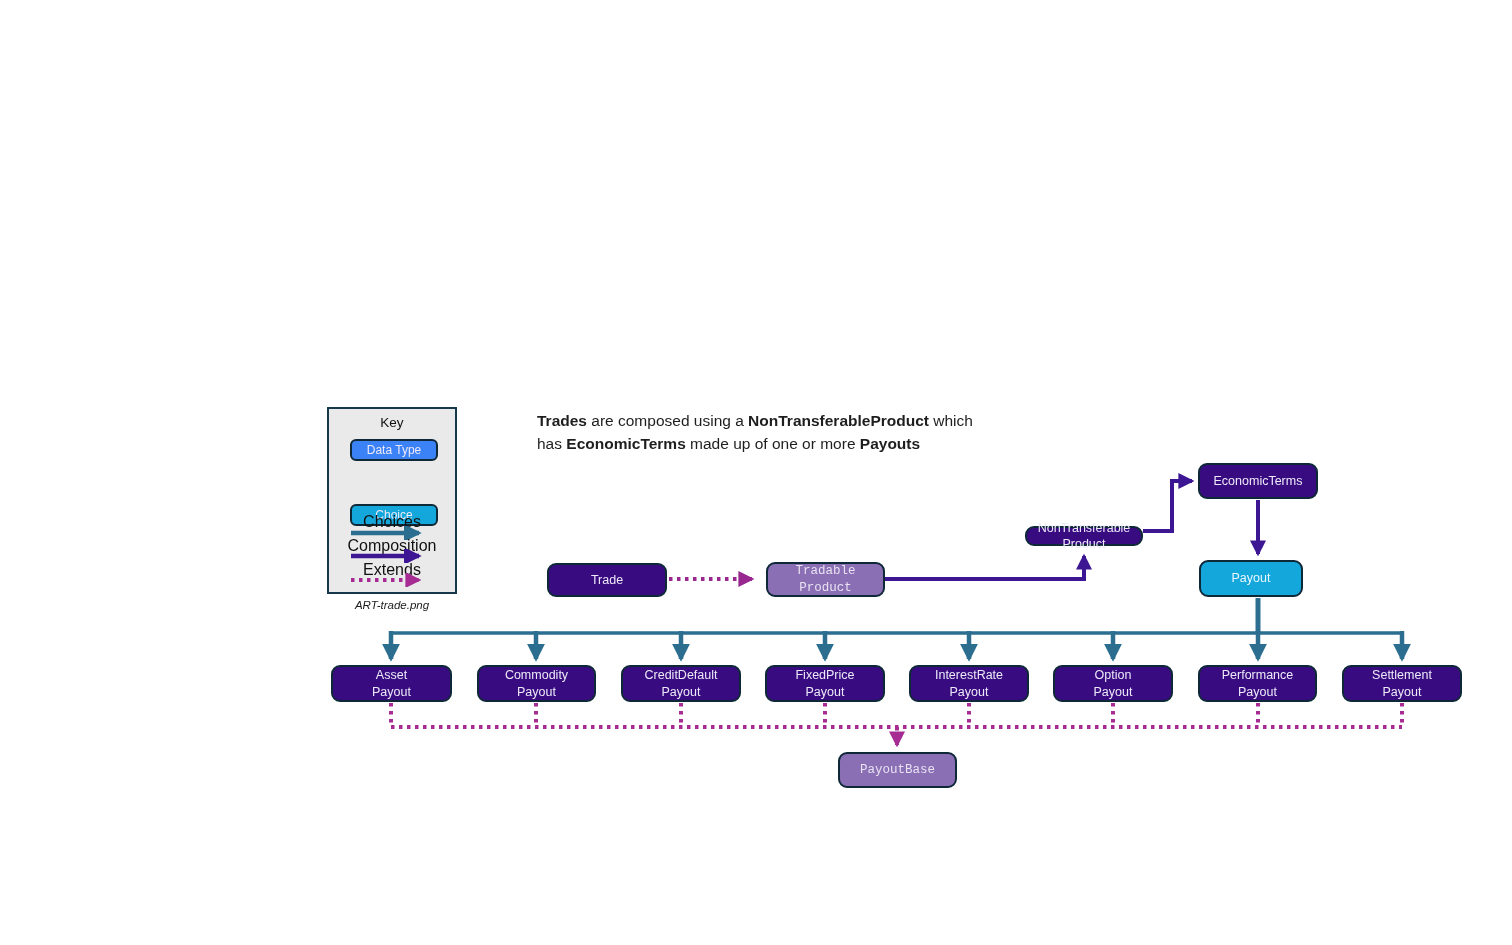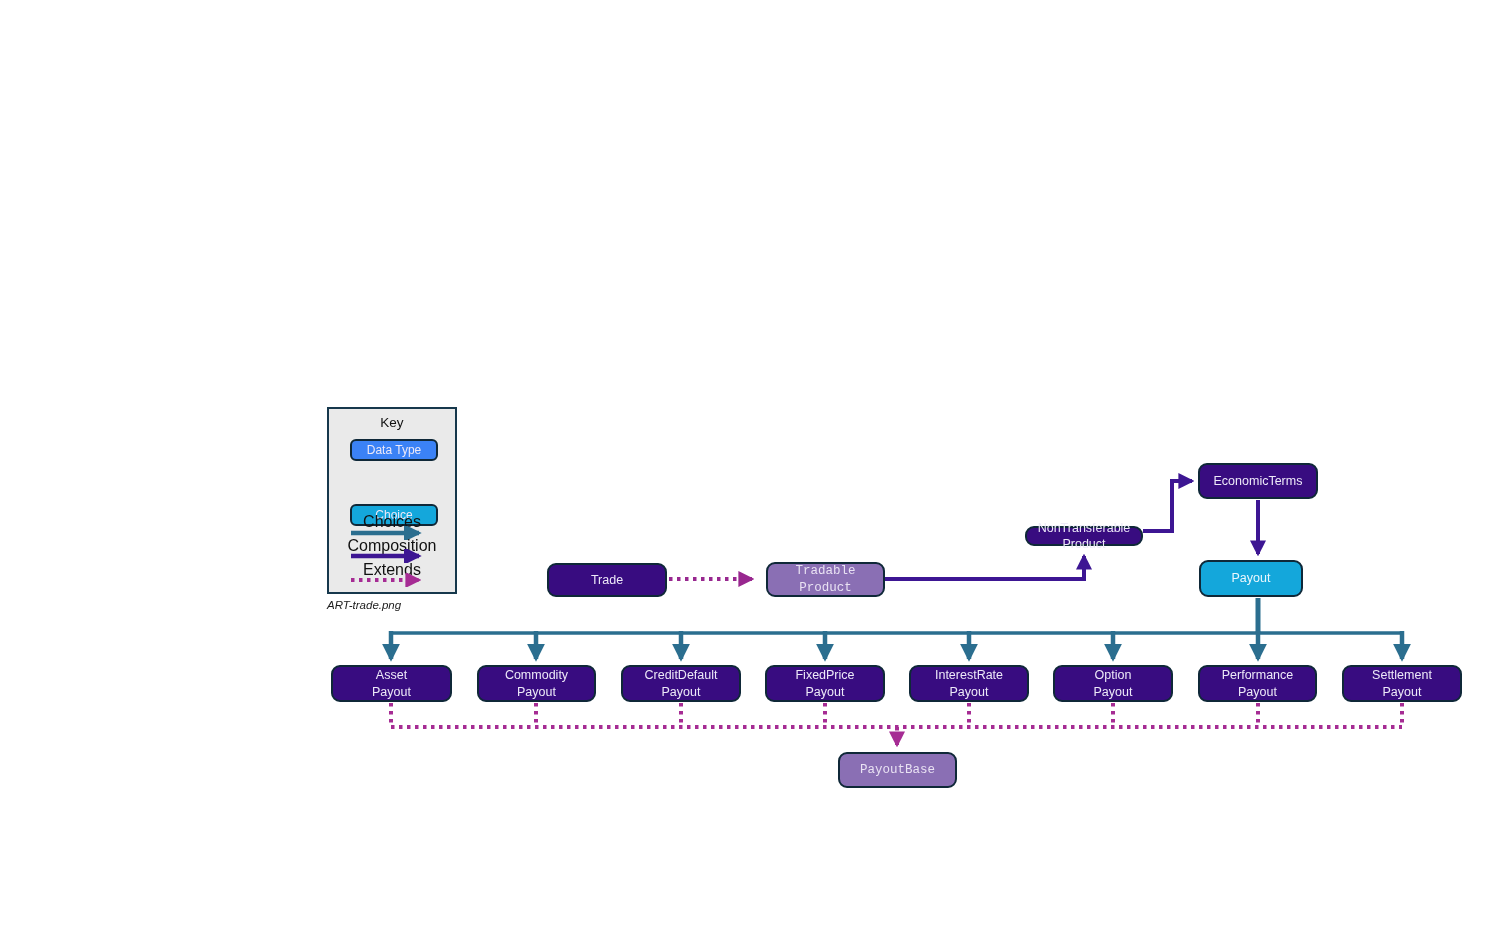--- a/index.html
+++ b/index.html
@@ -35,21 +35,21 @@
     position:absolute;left:21px;width:88px;height:22px;box-sizing:border-box;
     display:flex;align-items:center;justify-content:center;
     border:2px solid #0F2838;border-radius:6px;color:#EDE9F8;font-size:12px;
   }
   .key-swatch.dark{top:30px;background:#3b82f6;}
   .key-swatch.cyan{top:76px;background:#14A7DB;margin-top:19px;}
   .key-arrow-label{position:absolute;left:0;width:100%;text-align:center;
     font-size:16px;color:#111;}
   .key-arrow{position:absolute;left:20px;}
   #key-caption{
-    position:absolute;left:327px;top:599px;width:130px;z-index:2;text-align:left;
+    position:absolute;left:327px;top:599px;width:130px;z-index:2;text-align:center;
     font-style:italic;font-size:11.5px;color:#1c1c1c;
   }
   
   #description{
     position:absolute;left:537px;top:409px;width:520px;z-index:2;
     font-size:15.5px;line-height:23px;color:#1E1E1E;
   }
   #description .b{font-weight:bold;}
 </style>
 </head>
@@ -137,20 +137,24 @@
       <path d="M2 7 H70" stroke="#3D1693" stroke-width="4.5" fill="none" marker-end="url(#arrPurple)"></path>
     </svg>
 
     <div class="key-arrow-label" style="top:152px">Extends</div>
     <svg class="key-arrow" style="top:164px" width="90" height="14">
       <path d="M2 7 H70" stroke="#A62C94" stroke-width="4" stroke-dasharray="3.5 4.5" fill="none" marker-end="url(#arrMagenta)"></path>
     </svg>
   </div>
   <div id="key-caption">ART-trade.png</div>
 
+  <div id="description">
+    <span class="b">Trades</span><span> are composed using a </span><span class="b">NonTransferableProduct</span><span> which</span><br>
+    <span>has </span><span class="b">EconomicTerms</span><span> made up of one or more </span><span class="b">Payouts</span>
+  </div>
 
   <div class="node dark" style="left:547px;top:563px;width:120px;height:34px">
     <span class="lbl">Trade</span>
   </div>
 
   <div class="node mid" style="left:766px;top:562px;width:119px;height:35px">
     <span class="lbl">Tradable Product</span>
   </div>
 
   <div class="node dark" style="left:1025px;top:526px;width:118px;height:20px">

